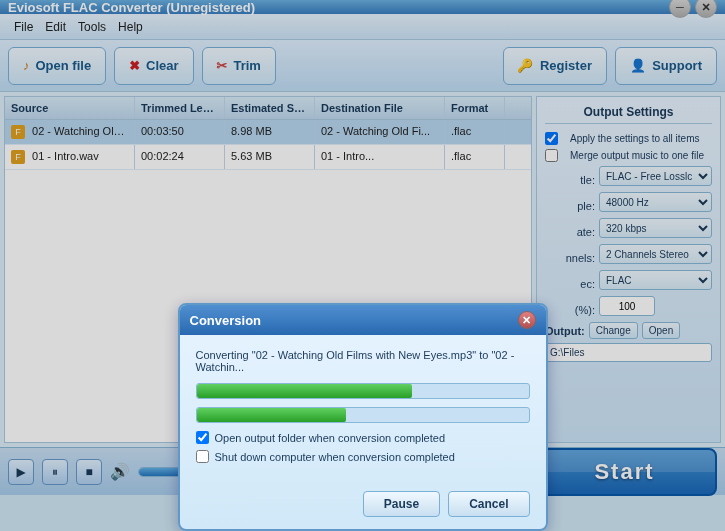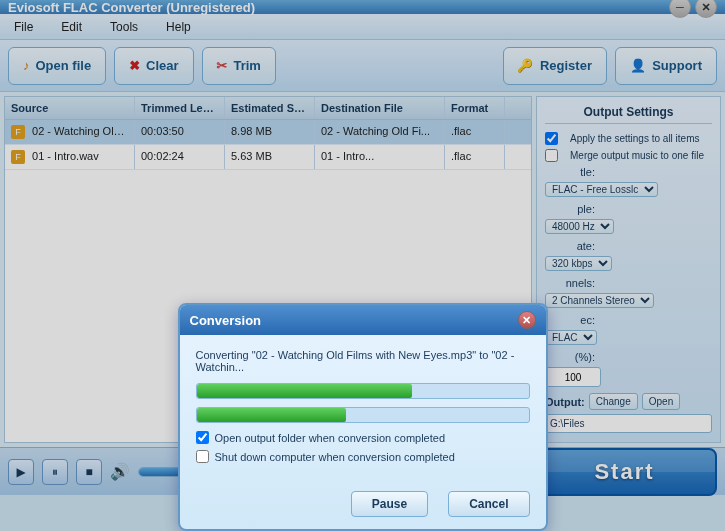--- a/index.html
+++ b/index.html
@@ -42,21 +42,20 @@
       color: #333;
     }
 
     
     .menu-bar {
       background: linear-gradient(to bottom, #e8f4ff, #cce4f7);
       height: 26px;
       display: flex;
       align-items: center;
       padding: 0 8px;
-      gap: 16px;
       border-bottom: 1px solid #aac8e0;
     }
     .menu-item {
       font-size: 12px;
       color: #222;
       cursor: pointer;
       padding: 2px 6px;
     }
 
     
@@ -153,25 +152,24 @@
       text-align: center;
       font-weight: bold;
       font-size: 12px;
       color: #1a3a5a;
       margin-bottom: 8px;
       border-bottom: 1px solid #aac8e0;
       padding-bottom: 4px;
     }
     .settings-row {
       display: flex;
-      align-items: flex-start;
+      align-items: flex-end;
       gap: 4px;
       margin-bottom: 6px;
       font-size: 11px;
-      flex-direction: column;
     }
     .settings-label {
       font-size: 11px;
       color: #1a3a5a;
       text-align: right;
       min-width: 50px;
     }
     .settings-select {
       flex: 1;
       font-size: 10px;
@@ -384,21 +382,21 @@
       margin-bottom: 6px;
       font-size: 11px;
       color: #1a3a5a;
     }
     .dialog-checkbox-row input[type="checkbox"] {
       cursor: pointer;
     }
     .dialog-footer {
       display: flex;
       justify-content: flex-end;
-      gap: 20px;
+      gap: 8px;
       padding: 8px 16px 12px;
     }
     .dialog-btn {
       padding: 5px 20px;
       background: linear-gradient(to bottom, #f0f8ff, #c8dff0);
       border: 1px solid #7ab0d8;
       border-radius: 4px;
       cursor: pointer;
       font-size: 12px;
       color: #1a3a5a;

